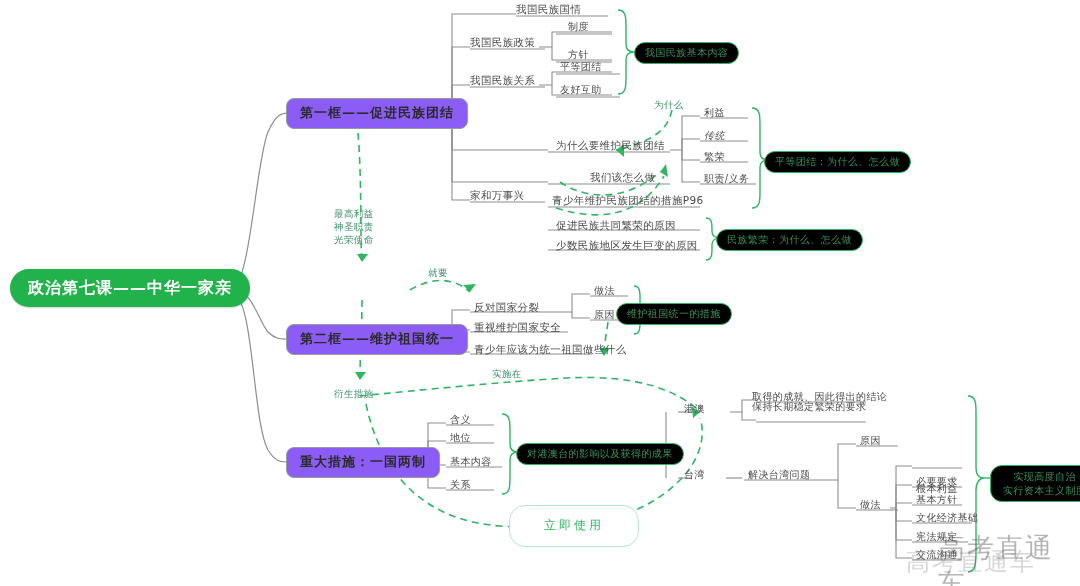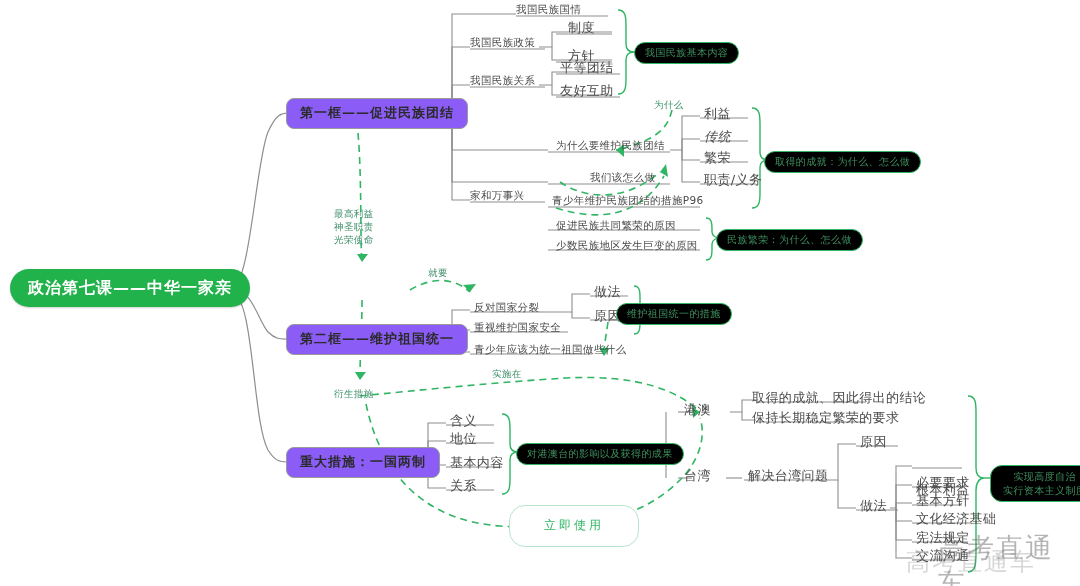--- a/index.html
+++ b/index.html
@@ -53,21 +53,21 @@
     letter-spacing: 1px;
   }
 
   
   .leaf {
     color: #4a4a4a;
     font-size: 10.5px;
     padding-bottom: 2px;
     letter-spacing: .4px;
   }
-  .leaf.small { font-size: 13px; }
+  .leaf.small { font-size: 10px; }
 
   
   .pill {
     border: 1px solid #2fb563;
     color: #3f8f5e;
     background: #000000;
     font-size: 10px;
     border-radius: 12px;
     padding: 4px 10px;
     letter-spacing: .4px;
@@ -328,21 +328,21 @@
   <div class="node leaf" style="left:470px; top:189px;">家和万事兴</div>
   <div class="node pill" style="left:634px; top:42px;">我国民族基本内容</div>
 
   <div class="node leaf" style="left:556px; top:139px;">为什么要维护民族团结</div>
   <div class="node leaf" style="left:590px; top:171px;">我们该怎么做</div>
   <div class="node leaf" style="left:552px; top:194px;">青少年维护民族团结的措施P96</div>
   <div class="node leaf small" style="left:704px; top:107px;">利益</div>
   <div class="node leaf small" style="left:704px; top:130px;font-style:italic;">传统</div>
   <div class="node leaf small" style="left:704px; top:151px;">繁荣</div>
   <div class="node leaf small" style="left:704px; top:173px;">职责/义务</div>
-  <div class="node pill" style="left:764px; top:151px;">取得的成就：为什么、怎么做</div>
+  <div class="node pill" style="left:764px; top:151px;">平等团结：为什么、怎么做</div>
 
   <div class="node leaf" style="left:556px; top:219px;">促进民族共同繁荣的原因</div>
   <div class="node leaf" style="left:556px; top:239px;">少数民族地区发生巨变的原因</div>
   <div class="node pill" style="left:716px; top:229px;">民族繁荣：为什么、怎么做</div>
 
   <div class="node leaf" style="left:474px; top:301px;">反对国家分裂</div>
   <div class="node leaf" style="left:474px; top:321px;">重视维护国家安全</div>
   <div class="node leaf" style="left:474px; top:343px;">青少年应该为统一祖国做些什么</div>
   <div class="node leaf small" style="left:594px; top:285px;">做法</div>
   <div class="node leaf small" style="left:594px; top:309px;">原因</div>
@@ -350,21 +350,21 @@
 
   <div class="node leaf small" style="left:450px; top:414px;">含义</div>
   <div class="node leaf small" style="left:450px; top:432px;">地位</div>
   <div class="node leaf small" style="left:450px; top:456px;">基本内容</div>
   <div class="node leaf small" style="left:450px; top:479px;">关系</div>
   <div class="node pill" style="left:516px; top:443px;">对港澳台的影响以及获得的成果</div>
 
   <div class="node leaf small" style="left:684px; top:403px;">港澳</div>
   <div class="node leaf small" style="left:684px; top:469px;">台湾</div>
   <div class="node leaf small" style="left:752px; top:391px;">取得的成就、因此得出的结论</div>
-  <div class="node leaf small" style="left:752px; top:411px;">保持长期稳定繁荣的要求</div>
+  <div class="node leaf small" style="left:752px; top:401px;">保持长期稳定繁荣的要求</div>
   <div class="node leaf small" style="left:748px; top:469px;">解决台湾问题</div>
   <div class="node leaf small" style="left:860px; top:435px;">原因</div>
   <div class="node leaf small" style="left:860px; top:499px;">做法</div>
 
   <div class="node leaf small" style="left:916px; top:483px;">根本利益</div>
   <div class="node leaf small" style="left:916px; top:476px;">必要要求</div>
   <div class="node leaf small" style="left:916px; top:494px;">基本方针</div>
   <div class="node leaf small" style="left:916px; top:512px;">文化经济基础</div>
   <div class="node leaf small" style="left:916px; top:531px;">宪法规定</div>
   <div class="node leaf small" style="left:916px; top:549px;">交流沟通</div>

